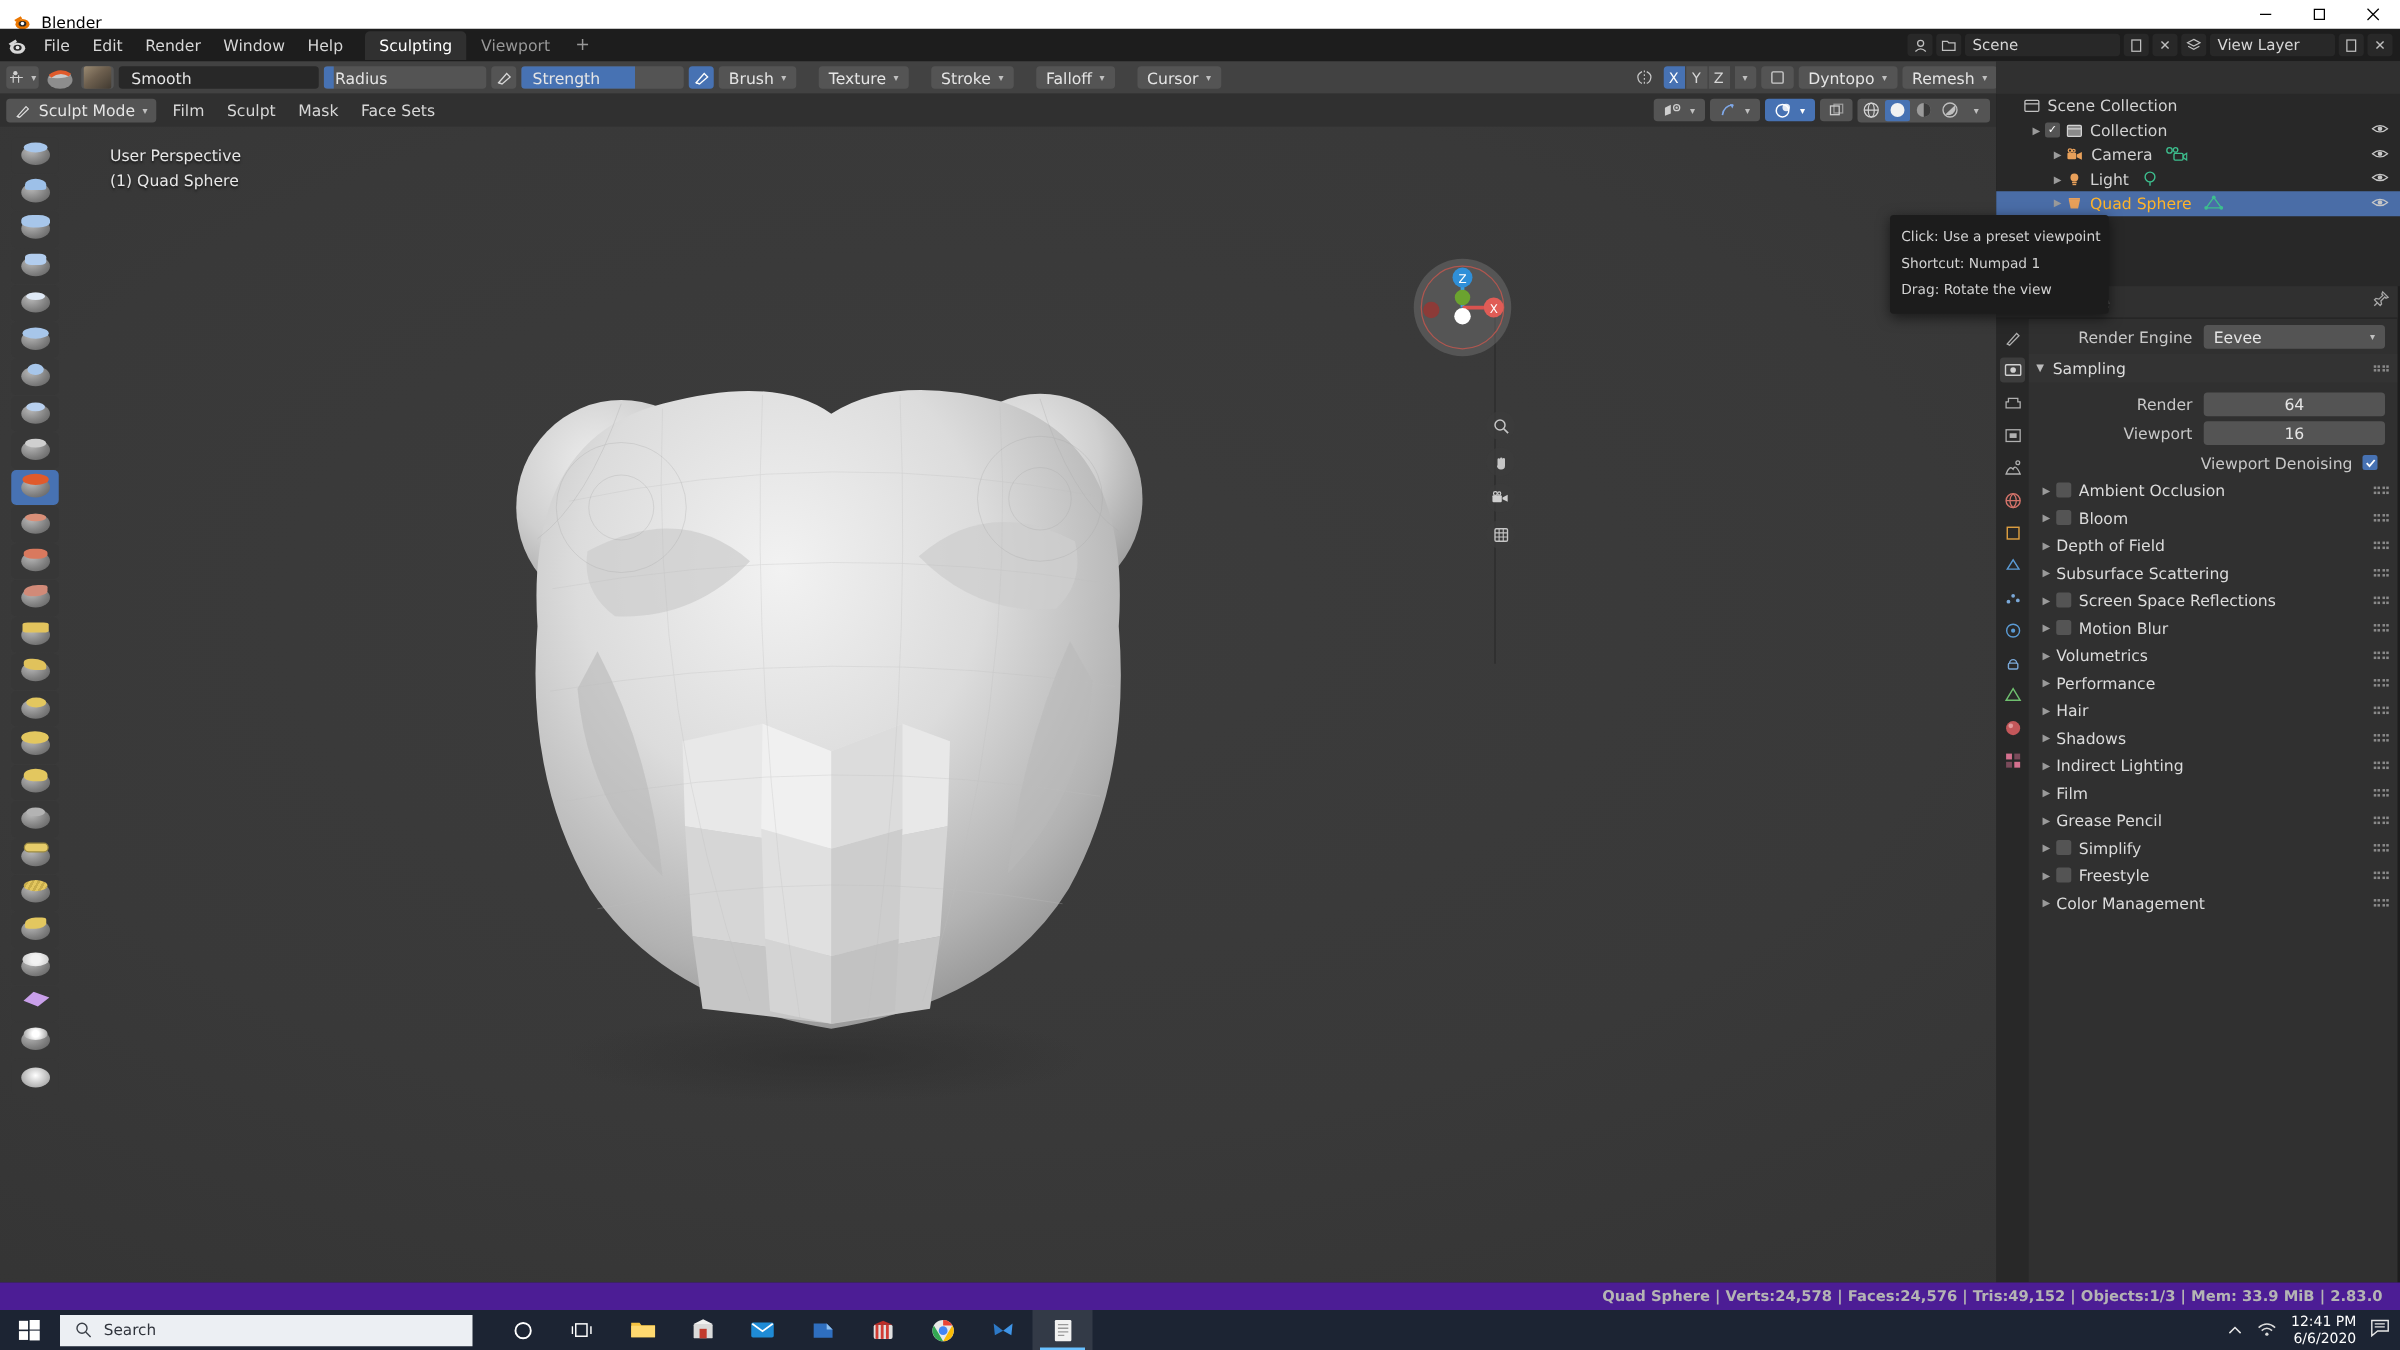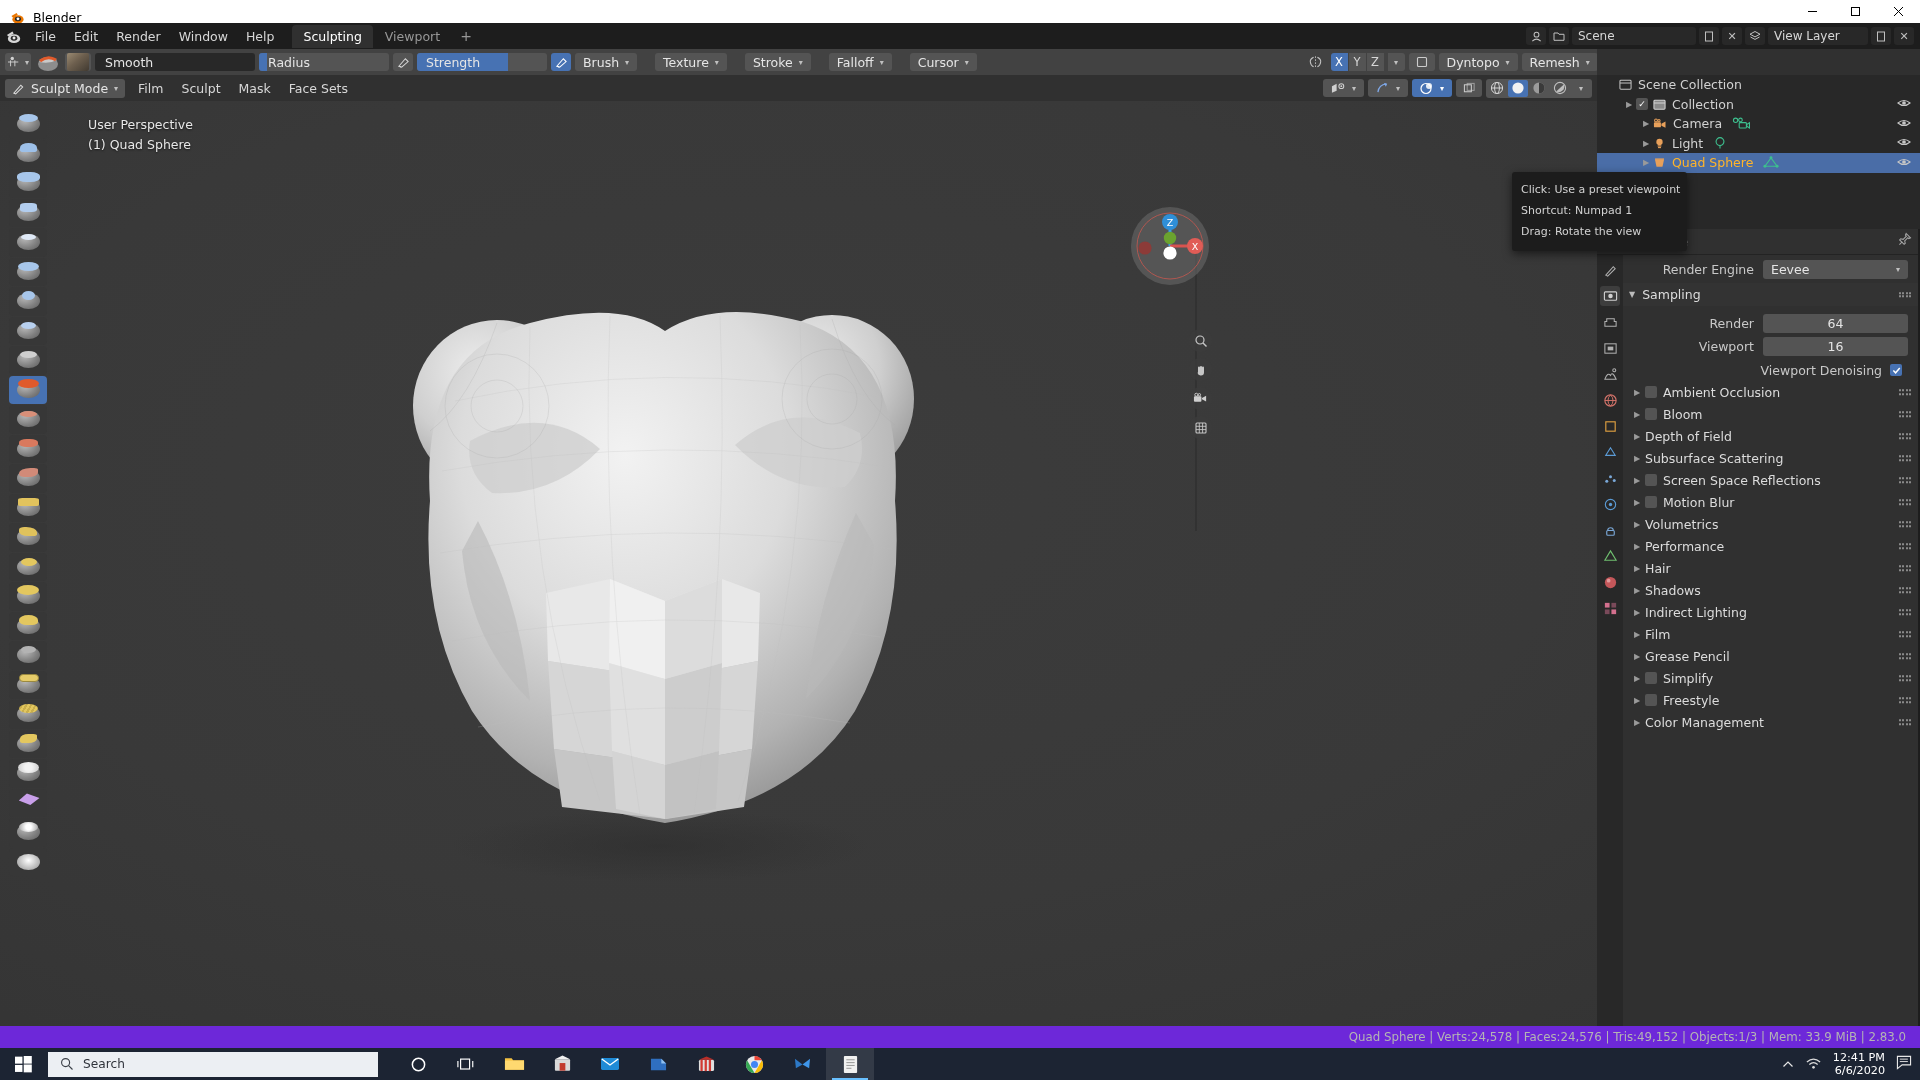--- a/index.html
+++ b/index.html
@@ -230,21 +230,21 @@
   .sub-row { display: flex; align-items: center; height: 22px; padding-left: 6px; font-size: 12.5px; color: #dcdcdc; position: relative; }
   .den-row { display: flex; align-items: center; height: 22px; justify-content: flex-end; padding-right: 10px; margin-top: 2px; text-align: right; }
   .den-label { font-size: 12.5px; color: #c8c8c8; margin-right: 8px; }
 
   
   .editor-foot {
     position: absolute; top: 1026px; left: 0; width: 1597px; height: 22px; background: #303030;
     display: flex; align-items: center;
   }
   .statusbar {
-    position: absolute; top: 1026px; left: 0; width: 1920px; height: 22px; background: #6d28d9;
+    position: absolute; top: 1026px; left: 0; width: 1920px; height: 22px; background: #4c1d95; font-weight: bold;
   }
   .status-right {
     position: absolute; right: 14px; top: 0; height: 22px; line-height: 22px;
     font-size: 11.8px; color: #b4b4b4;
   }
 
   
   .taskbar {
     position: absolute; bottom: 0; left: 0; width: 1920px; height: 32px; background: #1f2937;
     background: #1c2433; display: flex; align-items: center;

